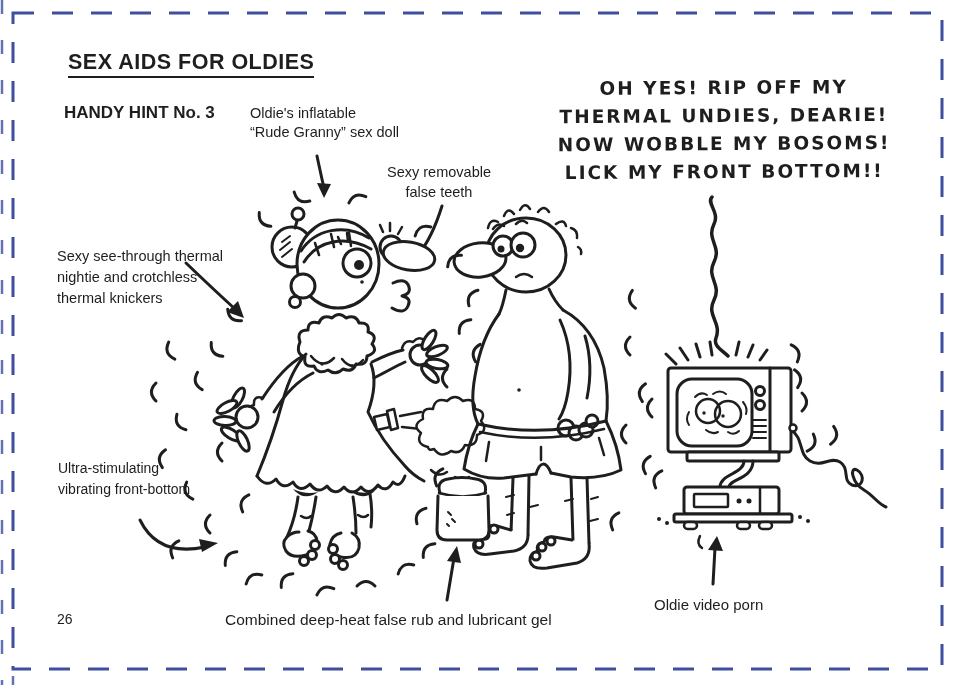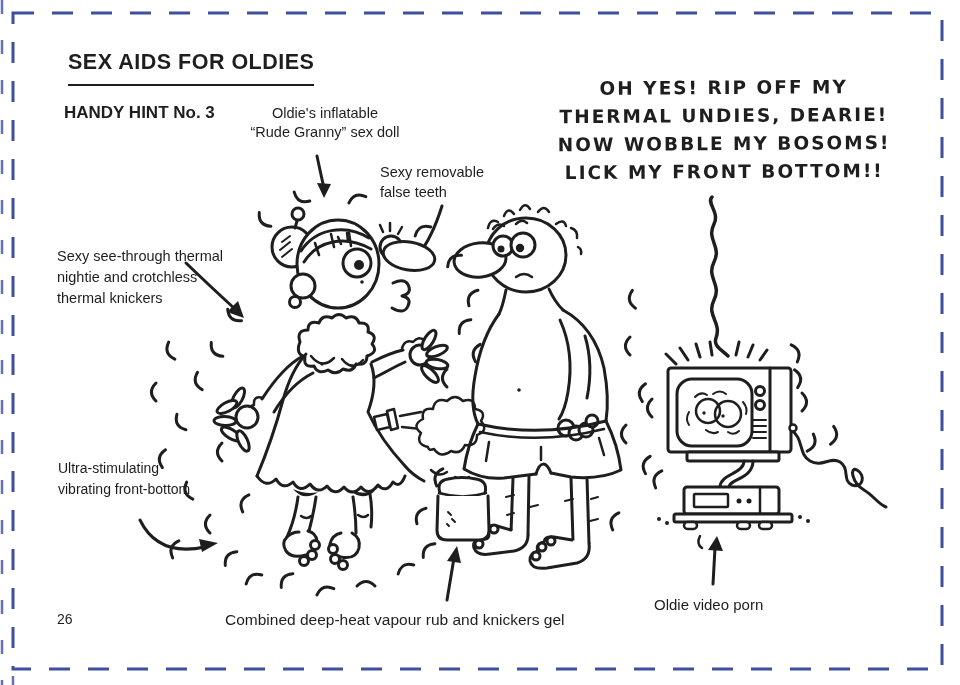--- a/index.html
+++ b/index.html
@@ -8,26 +8,26 @@
     --paper:#ffffff;
   }
   html,body{margin:0;padding:0;background:#e8e8e8;}
   .page{
     position:relative;width:960px;height:685px;background:var(--paper);
     overflow:hidden;font-family:"Liberation Sans",sans-serif;color:var(--ink);
   }
   .abs{position:absolute;}
   .title{
     left:68px;top:50px;font-size:21.5px;font-weight:bold;letter-spacing:.5px;
-    border-bottom:2.5px solid var(--ink);padding-bottom:9px;
+    border-bottom:2.5px solid var(--ink);padding-bottom:1px;
   }
   .hint{left:64px;top:103px;font-size:17px;font-weight:bold;}
   .ann{font-size:14.5px;line-height:20px;}
-  .ann-doll{left:250px;top:104px;width:150px;text-align:center;line-height:19px;}
-  .ann-teeth{left:380px;top:162px;width:134px;}
+  .ann-doll{left:250px;top:104px;width:150px;line-height:19px;}
+  .ann-teeth{left:372px;top:162px;width:134px;text-align:center;}
   .ann-nightie{left:57px;top:198px;width:200px;line-height:21px;margin-top:48px;}
   .ann-vib{left:58px;top:458px;width:200px;font-size:14px;line-height:21px;}
   .ann-gel{left:225px;top:611px;font-size:15.5px;}
   .ann-video{left:654px;top:596px;font-size:15px;}
   .pagenum{left:57px;top:611px;font-size:14px;}
   .speech{
     left:536px;top:74px;width:376px;text-align:center;
     font-family:"DejaVu Sans",sans-serif;font-weight:bold;font-size:18.5px;
     line-height:28px;letter-spacing:2px;transform:rotate(-.4deg);
   }
@@ -317,16 +317,16 @@
     <div>THERMAL UNDIES, DEARIE!</div>
     <div>NOW WOBBLE MY BOSOMS!</div>
     <div>LICK MY FRONT BOTTOM!!</div>
   </div>
 
   <div class="abs ann ann-vib">
     <div>Ultra-stimulating</div>
     <div>vibrating front-bottom</div>
   </div>
 
-  <div class="abs ann-gel">Combined deep-heat vapour rub and knickers gel</div>
+  <div class="abs ann-gel">Combined deep-heat false rub and lubricant gel</div>
   <div class="abs ann-video">Oldie video porn</div>
   <div class="abs pagenum">26</div>
 </div>
 
 </body></html>

